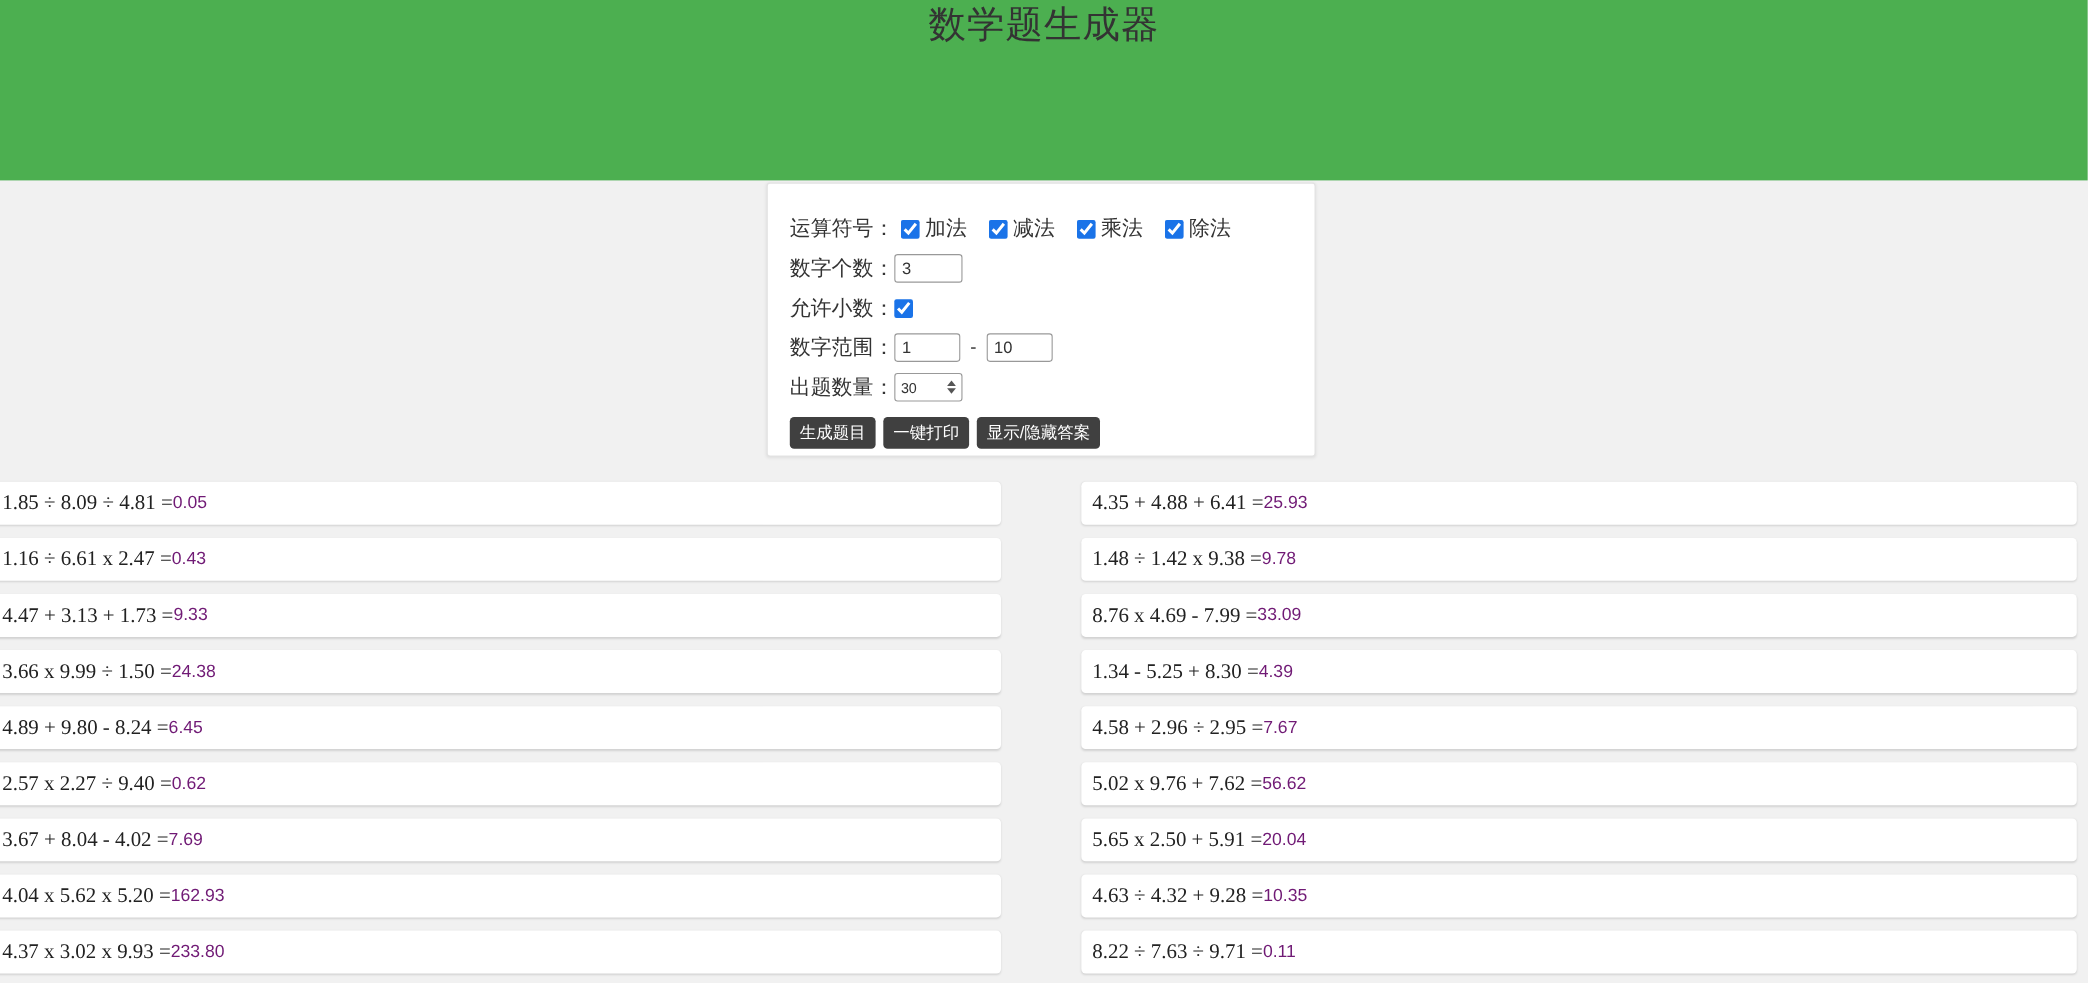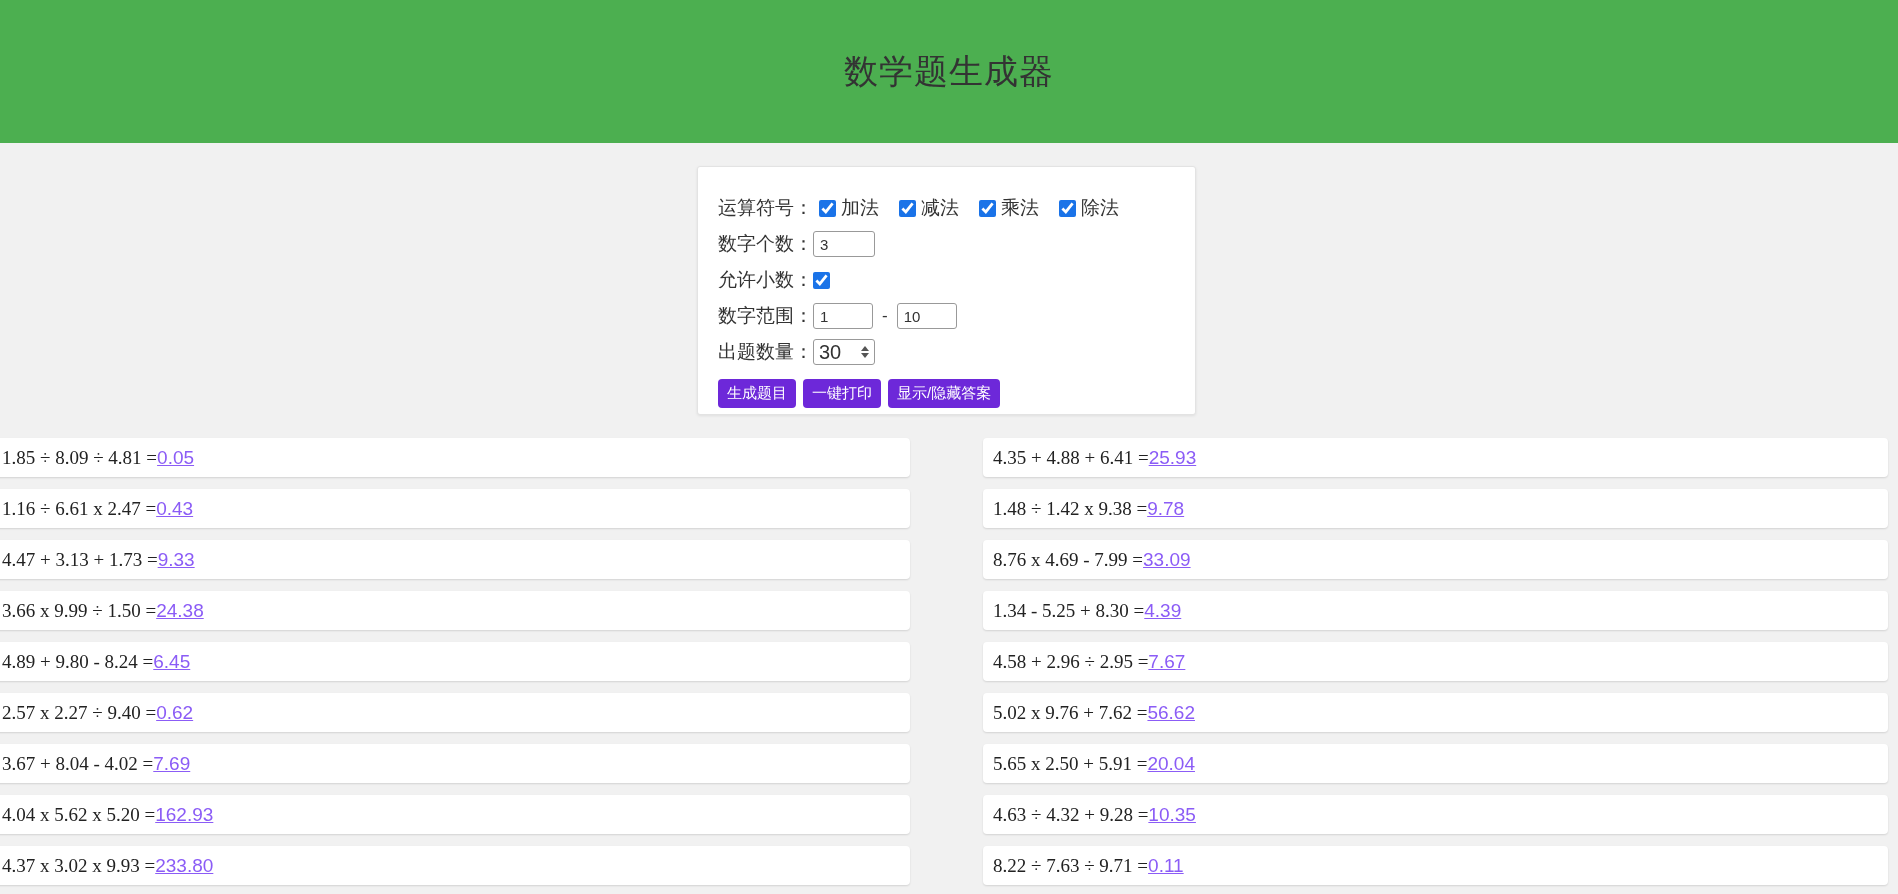--- a/index.html
+++ b/index.html
@@ -7,23 +7,23 @@
   body {
     width: 1898px; height: 894px;
     overflow: hidden;
     position: relative;
     background: #f1f1f1;
     font-family: "Liberation Sans", "DejaVu Sans", sans-serif;
   }
 
   
   .app-header {
-    width: 100%; height: 143px;
+    width: 100%; height: 164px;
     background: #4caf50;
-    display: flex; align-items: center; justify-content: center;
+    display: flex; justify-content: center;
   }
   .app-title {
     font-size: 34px;
     color: #333333;
     font-weight: 400;
     letter-spacing: 1px;
   }
 
   
   .panel {
@@ -59,38 +59,38 @@
     font-family: "Liberation Sans", "DejaVu Sans", sans-serif;
   }
   .range-input { width: 60px; }
   .range-sep { margin: 0 9px; color: #333; font-size: 17px; }
   .quantity-select {
     width: 62px; height: 26px;
     border: 1px solid #999;
     border-radius: 3px;
     display: flex; align-items: center; justify-content: space-between;
     padding: 0 5px;
-    font-size: 20px; color: #333;
+    font-size: 13px; color: #333;
     background: #fff;
     cursor: default;
   }
   .spin { display: flex; flex-direction: column; gap: 2px; }
   .spin .up {
     width: 0; height: 0;
     border-left: 4px solid transparent; border-right: 4px solid transparent;
     border-bottom: 5px solid #555;
   }
   .spin .down {
     width: 0; height: 0;
     border-left: 4px solid transparent; border-right: 4px solid transparent;
     border-top: 5px solid #555;
   }
   .btn-row { margin-top: 14px; display: flex; gap: 7px; }
   .green-btn {
-    background: #6d28d9;
+    background: #404040;
     color: #ffffff;
     border: none;
     border-radius: 4px;
     font-size: 15px;
     padding: 5px 9px;
     cursor: pointer;
     font-family: "Liberation Sans", "DejaVu Sans", sans-serif;
   }
 
   
@@ -102,21 +102,21 @@
     height: 39px;
     background: #ffffff;
     border-radius: 4px;
     box-shadow: 0 1px 2px rgba(0,0,0,0.13);
     margin-bottom: 12px;
     display: flex; align-items: center;
     padding: 0 10px;
     overflow: hidden;
   }
   .q-expr { font-size: 19px; color: #222; white-space: pre; font-family: Liberation Serif, serif; }
-  .q-ans  { font-size: 19px; color: #8b5cf6; white-space: pre; text-decoration: underline; }
+  .q-ans  { font-size: 16px; color: #701a75; white-space: pre; }
 </style>
 </head>
 <body>
 
 <div class="app-header">
   <div class="app-title">数学题生成器</div>
 </div>
 
 <div class="panel">
 

